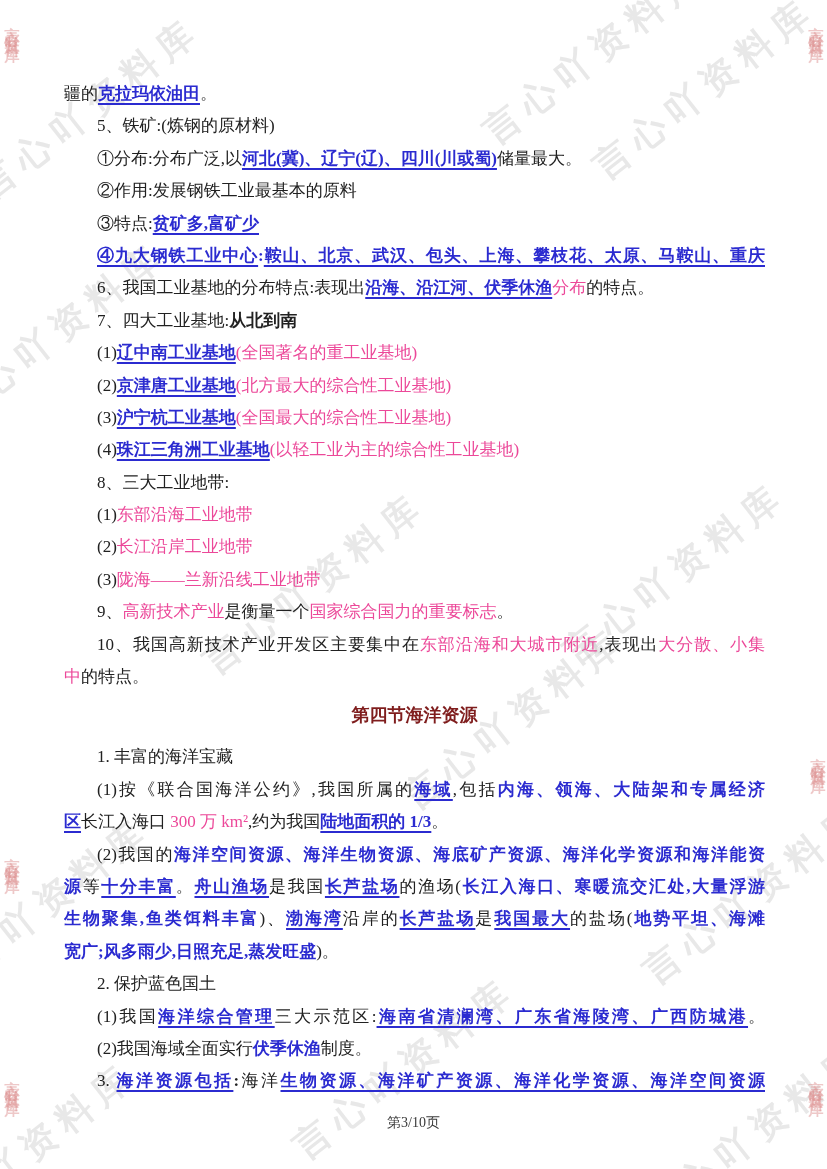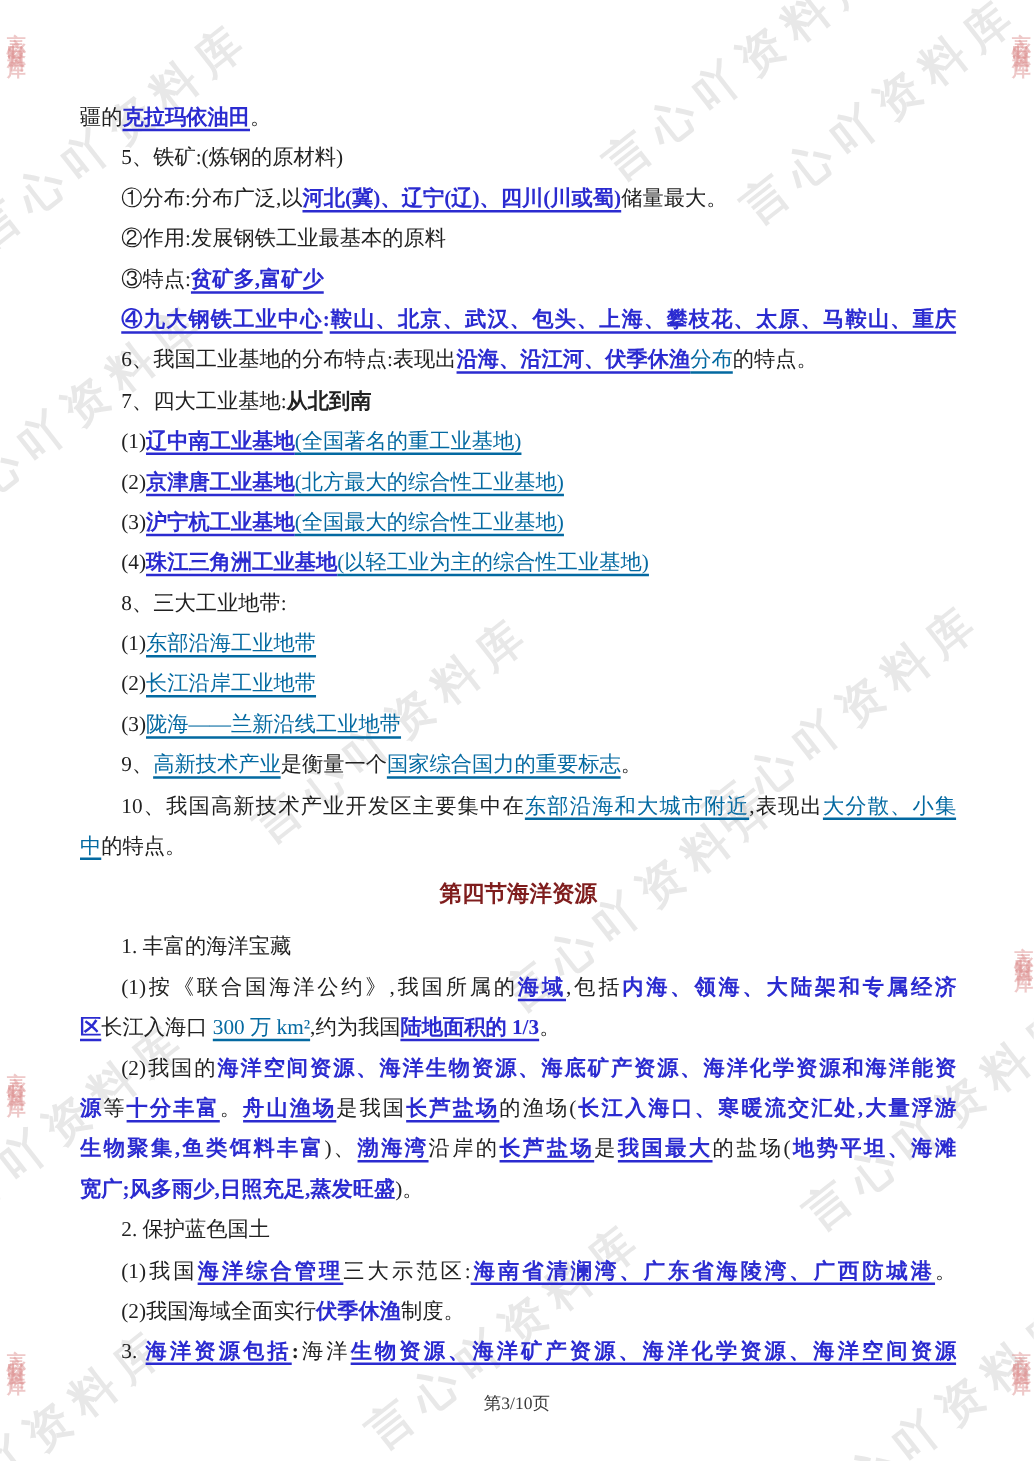--- a/index.html
+++ b/index.html
@@ -30,21 +30,21 @@
   .line.ind{padding-left:33px;}
   .line.fill{
     white-space:normal;text-align:justify;text-align-last:justify;
     overflow:hidden;
   }
   .line.heading{
     text-align:center;text-align-last:center;white-space:nowrap;
     height:38px;line-height:38px;margin:3px 0 7px 0;
   }
   .run-pb{font-weight:bold;}
-  .run-bu{color:#0369a1;text-decoration:underline;text-decoration-thickness:1.5px;text-underline-offset:4px;}
+  .run-bu{color:#ec4899;text-decoration-thickness:1.5px;text-underline-offset:4px;}
   .run-bub{color:#2b2bd0;font-weight:bold;text-decoration:underline;text-decoration-thickness:1.5px;text-underline-offset:4px;text-align:center;}
   .run-bb{color:#2b2bd0;font-weight:bold;}
   .run-rh{color:#7f1d1d;font-weight:bold;font-size:18px;}
   .footer{
     position:absolute;left:0;right:0;top:1114px;text-align:center;
     font-size:14px;color:#3a3a3a;z-index:1;
   }
 </style>
 </head>
 <body>

